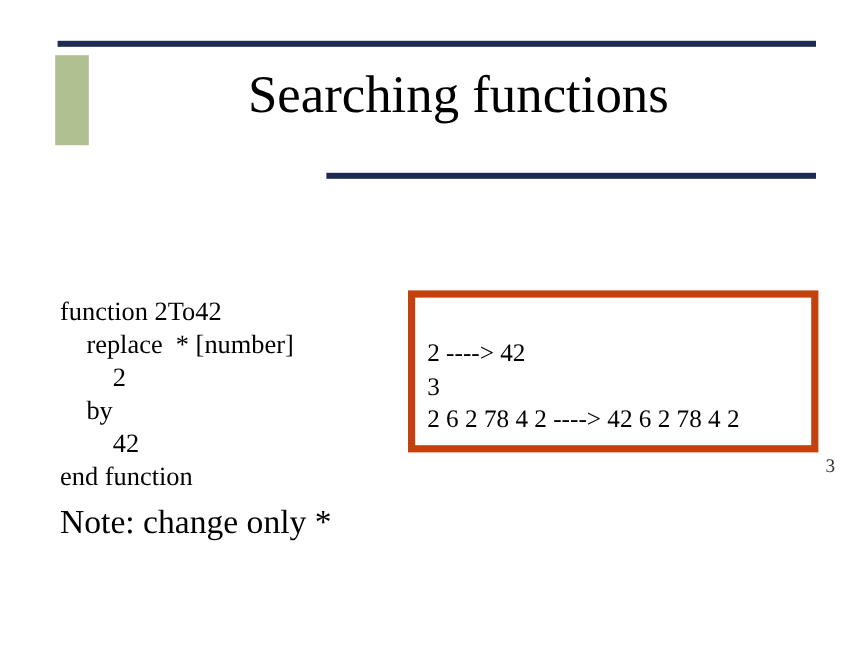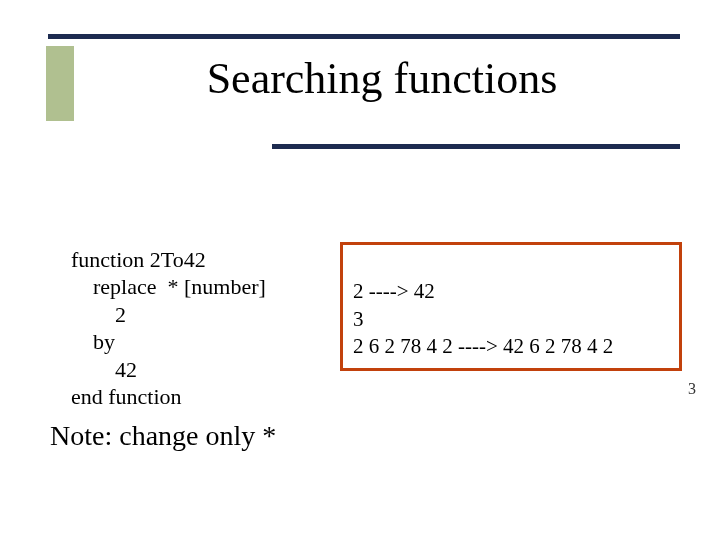--- a/index.html
+++ b/index.html
@@ -51,28 +51,27 @@
     height: 5px;
     background: #1d2b50;
   }
   .code-block {
     position: absolute;
     left: 50px;
     top: 218px;
     font-size: 22px;
     line-height: 1.25;
     white-space: pre;
-    margin-left: 21px;
   }
   .output-box {
     position: absolute;
     left: 340px;
     top: 242px;
     width: 342px;
-    border: 3px solid #c2410c;
+    border: 6px solid #c2410c;
     padding: 6px 10px 8px 10px;
     font-size: 21px;
     line-height: 1.3;
     white-space: pre;
     box-sizing: border-box;
   }
   .note {
     position: absolute;
     left: 50px;
     top: 420px;

